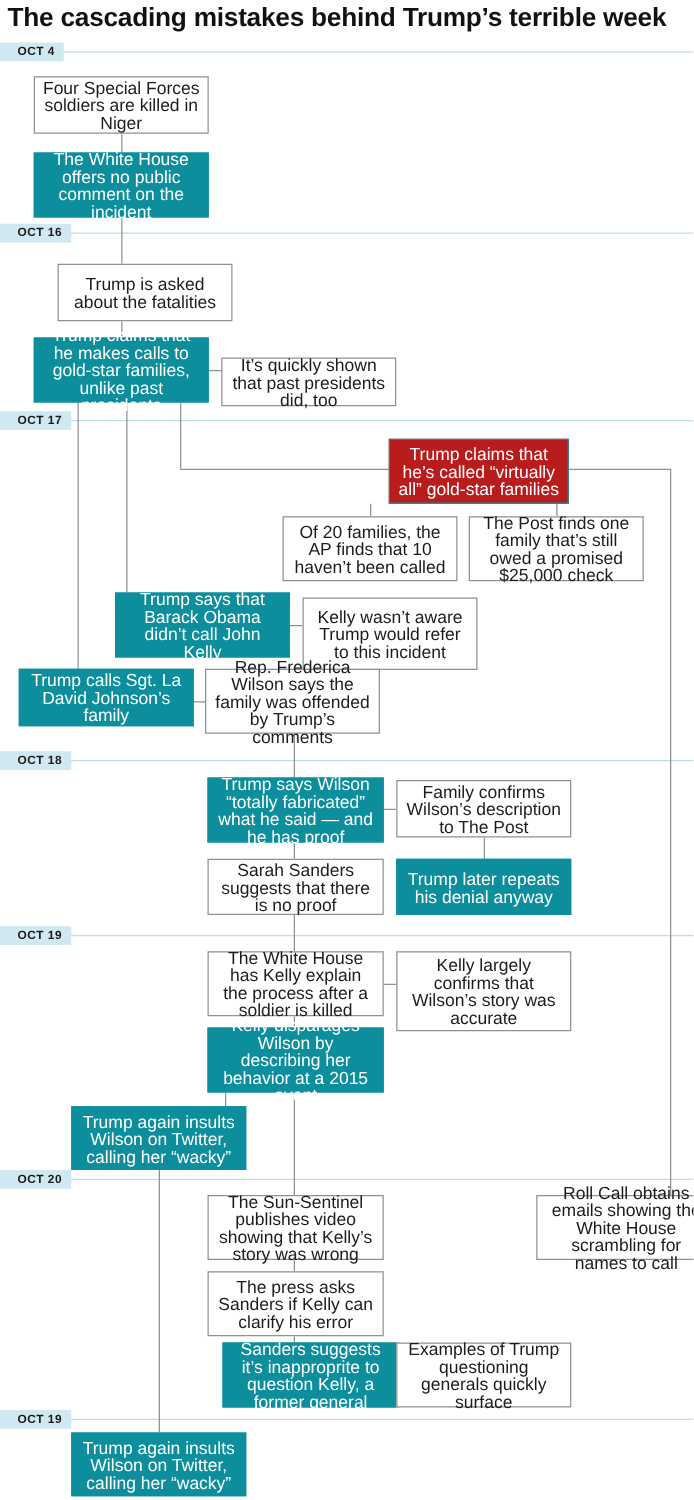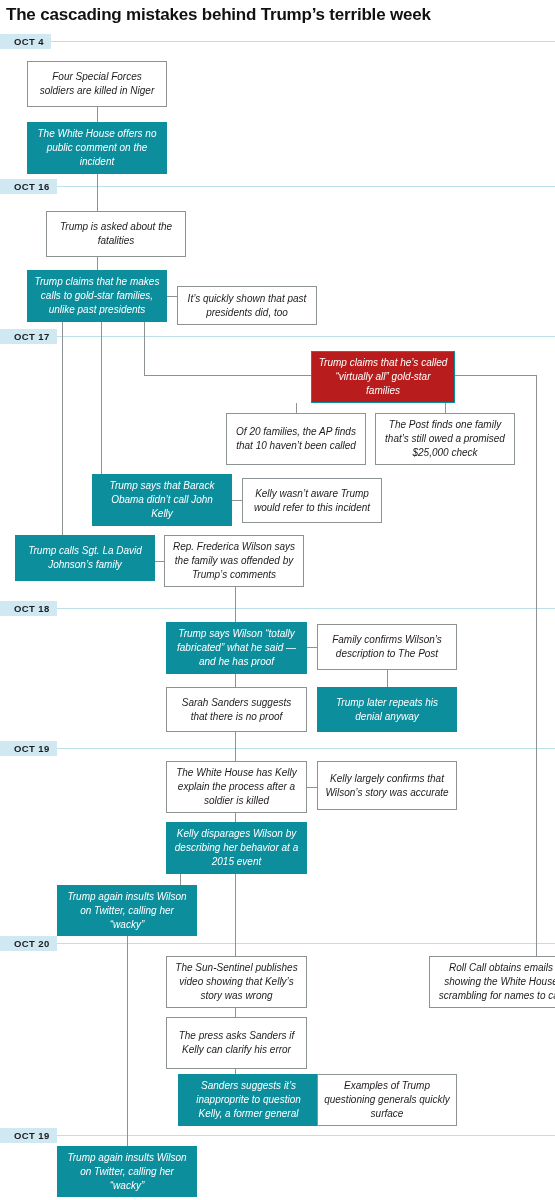--- a/index.html
+++ b/index.html
@@ -17,21 +17,21 @@
     height: 1200px;
     background: #ffffff;
     overflow: hidden;
   }
   
   #headline {
     position: absolute;
     left: 6px;
     top: 4px;
     width: 545px;
-    font-size: 17px;
+    font-size: 21px;
     font-weight: bold;
     color: #111111;
     letter-spacing: -0.2px;
     line-height: 22px;
     white-space: nowrap;
   }
   
   .rule {
     position: absolute;
     left: 0;
@@ -58,27 +58,26 @@
   .line.v { width: 1px; }
   .line.h { height: 1px; }
   
   .node {
     position: absolute;
     box-sizing: border-box;
     display: flex;
     align-items: center;
     justify-content: center;
     text-align: center;
-    font-size: 10px;
+    font-size: 14px;
     line-height: 14px;
     padding: 4px 6px;
     background: #ffffff;
     border: 1px solid #8d9295;
     color: #1c1c1c;
-    font-style: italic;
   }
   .node.teal {
     background: #0d8e9d;
     border: 1px solid #0d8e9d;
     color: #ffffff;
   }
   .node > span { display: block; }
 </style>
 </head>
 <body>
@@ -146,21 +145,21 @@
       </div>
       <div class="node" style="left: 226px; top: 413px; width: 140px; height: 52px; border-color: rgb(141, 146, 149);">
         <span>Of 20 families, the AP finds that 10 haven’t been called</span>
       </div>
       <div class="node" style="left: 375px; top: 413px; width: 140px; height: 52px; border-color: rgb(141, 146, 149);">
         <span>The Post finds one family that’s still owed a promised $25,000 check</span>
       </div>
       <div class="node teal" style="left: 92px; top: 474px; width: 140px; height: 52px; background: rgb(13, 142, 157); border-color: rgb(13, 142, 157);">
         <span>Trump says that Barack Obama didn’t call John Kelly</span>
       </div>
-      <div class="node" style="left: 242px; top: 478px; width: 140px; height: 45px; border-color: rgb(141, 146, 149);">
+      <div class="node" style="left: 242px; top: 478px; width: 140px; height: 58px; border-color: rgb(141, 146, 149);">
         <span>Kelly wasn’t aware Trump would refer to this incident</span>
       </div>
       <div class="node teal" style="left: 15px; top: 535px; width: 140px; height: 46px; background: rgb(13, 142, 157); border-color: rgb(13, 142, 157);">
         <span>Trump calls Sgt. La David Johnson’s family</span>
       </div>
       <div class="node" style="left: 164px; top: 535px; width: 140px; height: 52px; border-color: rgb(141, 146, 149);">
         <span>Rep. Frederica Wilson says the family was offended by Trump’s comments</span>
       </div>
       <div class="node teal" style="left: 166px; top: 622px; width: 141px; height: 52px; background: rgb(13, 142, 157); border-color: rgb(13, 142, 157);">
         <span>Trump says Wilson “totally fabricated” what he said — and he has proof</span>
@@ -170,21 +169,21 @@
       </div>
       <div class="node" style="left: 166px; top: 687px; width: 141px; height: 45px; border-color: rgb(141, 146, 149);">
         <span>Sarah Sanders suggests that there is no proof</span>
       </div>
       <div class="node teal" style="left: 317px; top: 687px; width: 140px; height: 45px; background: rgb(13, 142, 157); border-color: rgb(13, 142, 157);">
         <span>Trump later repeats his denial anyway</span>
       </div>
       <div class="node" style="left: 166px; top: 761px; width: 141px; height: 52px; border-color: rgb(141, 146, 149);">
         <span>The White House has Kelly explain the process after a soldier is killed</span>
       </div>
-      <div class="node" style="left: 317px; top: 761px; width: 140px; height: 49px; border-color: rgb(141, 146, 149); align-items: center;">
+      <div class="node" style="left: 317px; top: 761px; width: 140px; height: 64px; border-color: rgb(141, 146, 149); align-items: center;">
         <span>Kelly largely confirms that Wilson’s story was accurate</span>
       </div>
       <div class="node teal" style="left: 166px; top: 822px; width: 141px; height: 52px; background: rgb(13, 142, 157); border-color: rgb(13, 142, 157);">
         <span>Kelly disparages Wilson by describing her behavior at a 2015 event</span>
       </div>
       <div class="node teal" style="left: 57px; top: 885px; width: 140px; height: 51px; background: rgb(13, 142, 157); border-color: rgb(13, 142, 157);">
         <span>Trump again insults Wilson on Twitter, calling her “wacky”</span>
       </div>
       <div class="node" style="left: 166px; top: 956px; width: 141px; height: 52px; border-color: rgb(141, 146, 149);">
         <span>The Sun-Sentinel publishes video showing that Kelly’s story was wrong</span>

